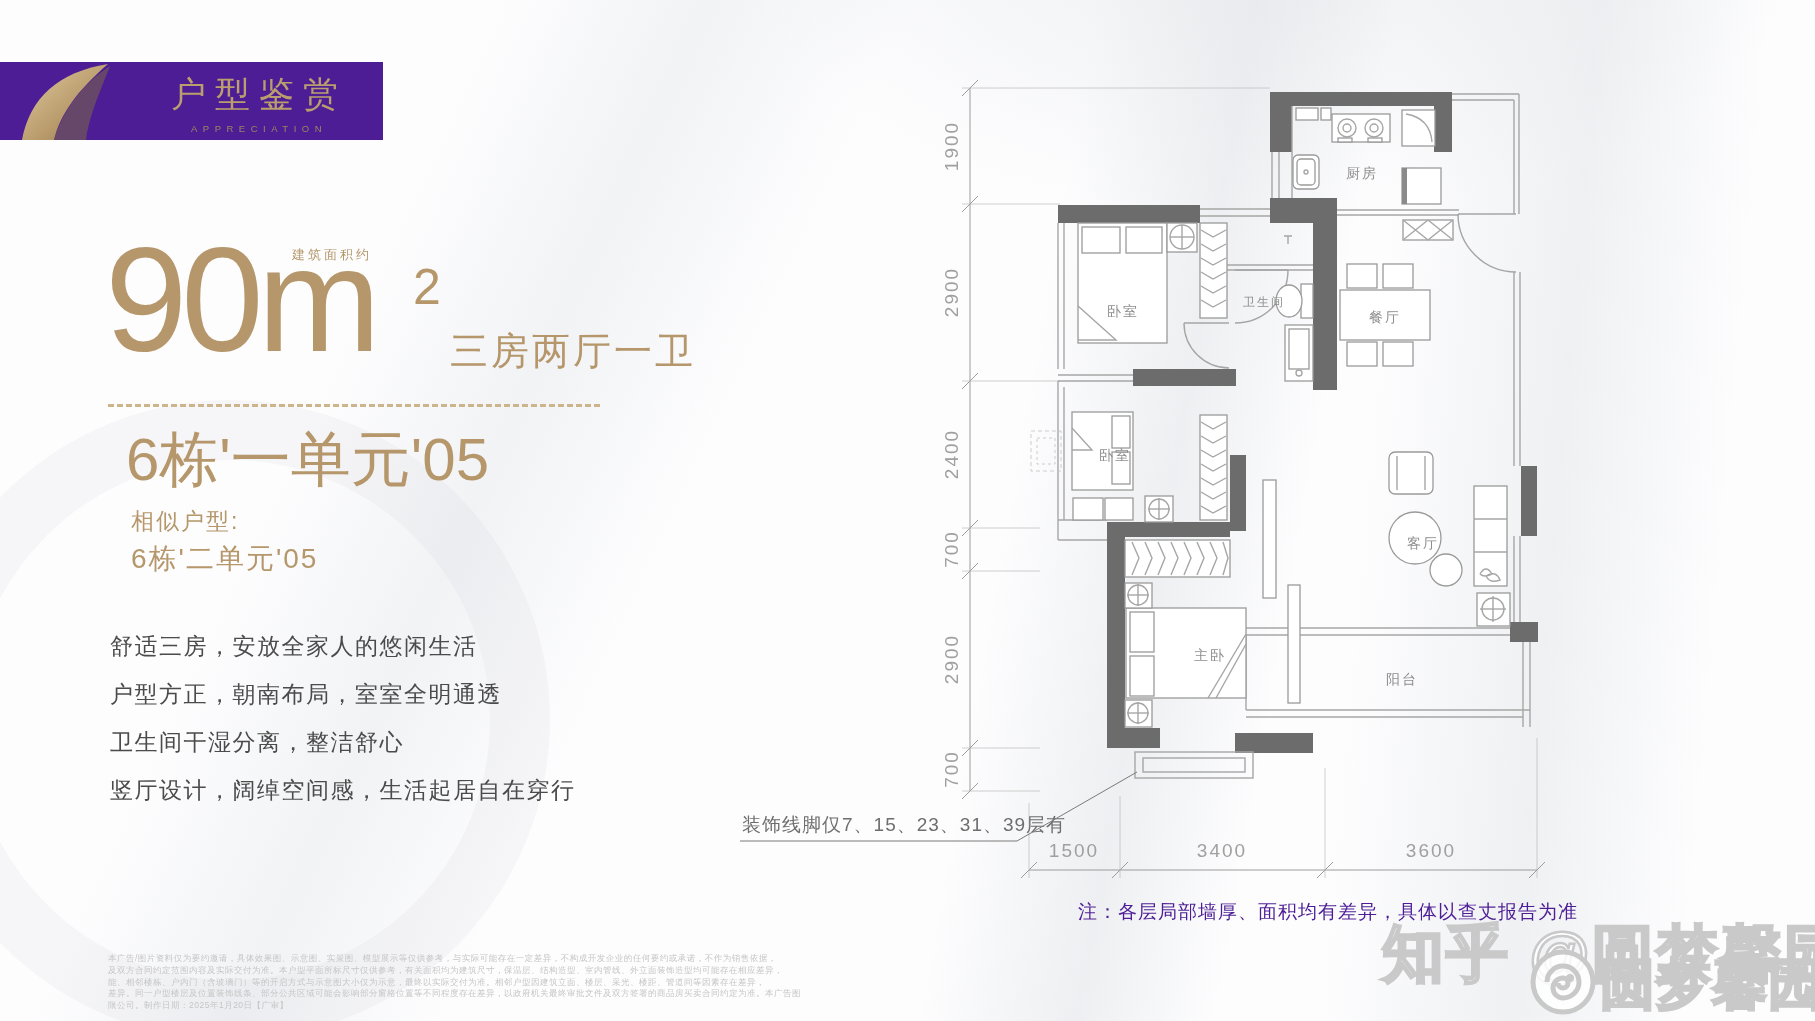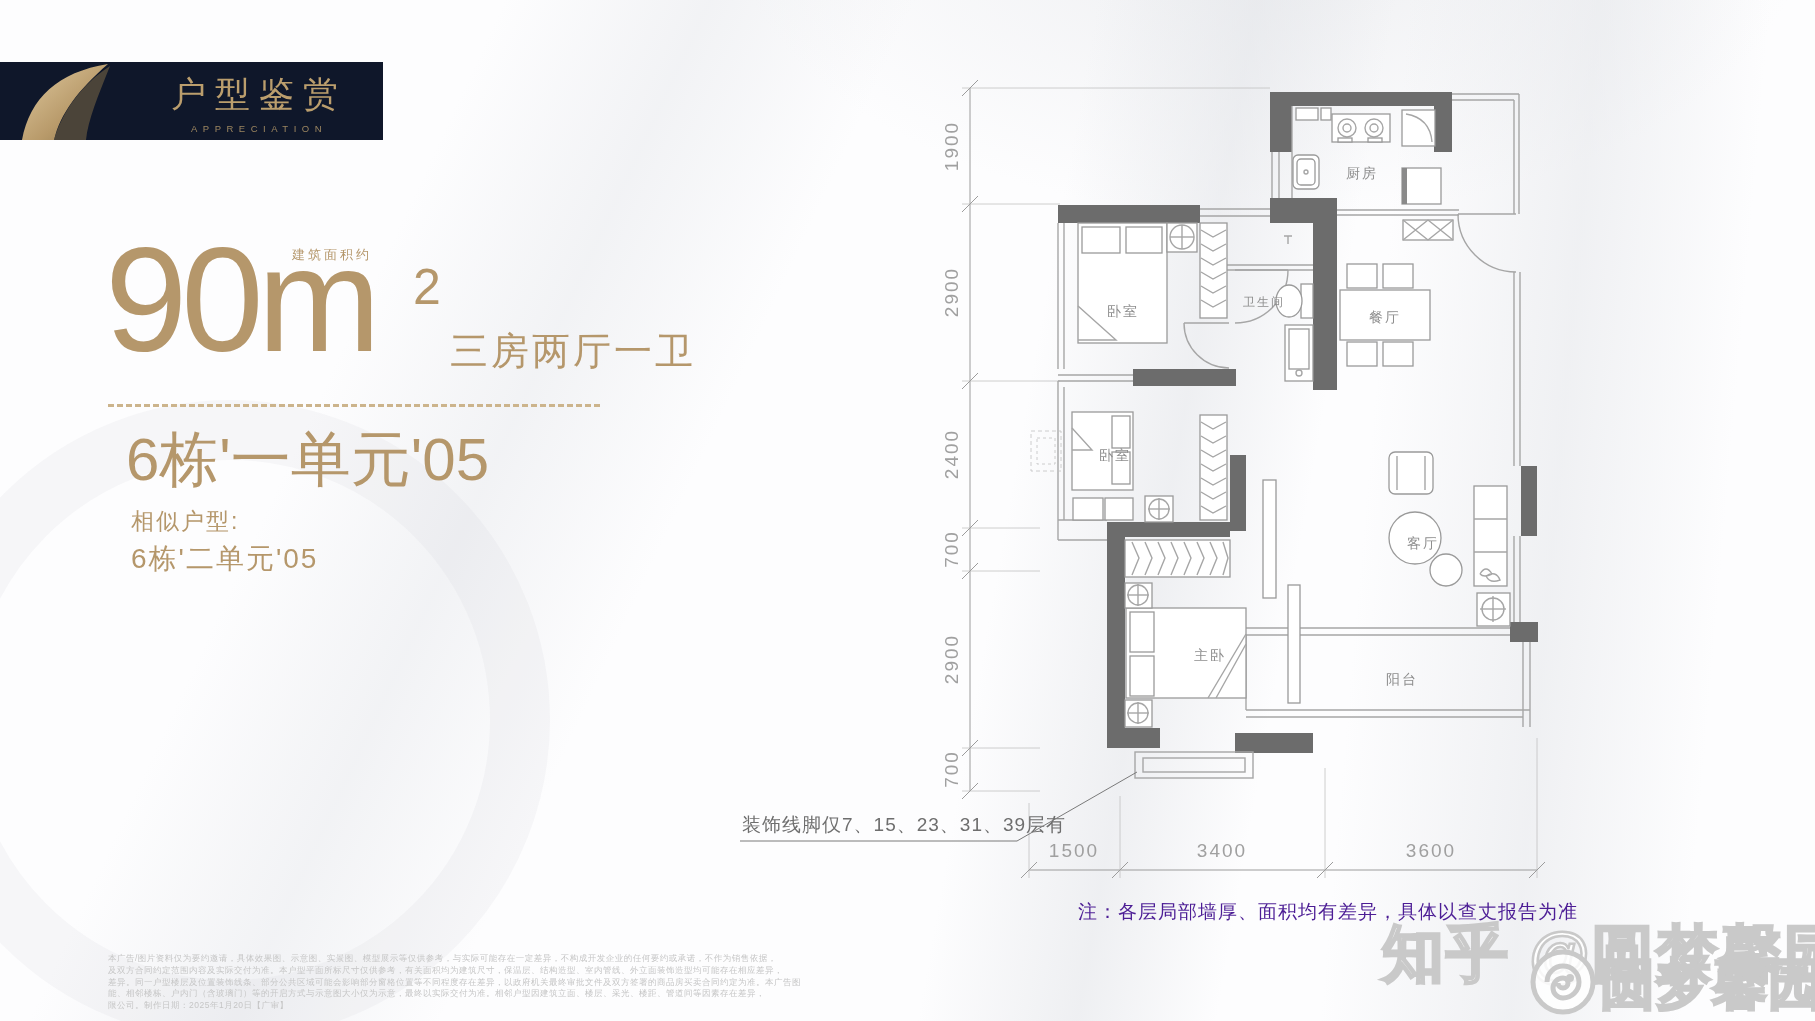--- a/index.html
+++ b/index.html
@@ -8,21 +8,21 @@
   
   .silk{position:absolute;inset:0;pointer-events:none;background-image:
     linear-gradient(100deg, transparent 55%, rgba(226,228,232,.55) 63%, transparent 70%),
     linear-gradient(115deg, transparent 22%, rgba(228,230,234,.45) 31%, transparent 40%),
     linear-gradient(95deg,  transparent 74%, rgba(226,228,232,.5) 84%, transparent 93%),
     radial-gradient(ellipse 900px 500px at 70% -8%, rgba(224,226,230,.55), transparent 60%);}
   .ring{position:absolute;left:-90px;top:400px;width:520px;height:520px;border-radius:50%;
         border:60px solid rgba(206,208,212,.14);pointer-events:none;}
 
   
-  .banner{position:absolute;left:0;top:62px;width:383px;height:78px;background:#0f172a;}
+  .banner{position:absolute;left:0;top:62px;width:383px;height:78px;background:#4c1d95;}
   .banner svg{position:absolute;left:0;top:0;}
   .banner-text{position:absolute;right:36px;top:9px;text-align:center;}
   .banner-title{font-size:35px;letter-spacing:9px;color:#bb9e6d;white-space:nowrap;}
   .banner-sub{margin-top:5px;font-size:9.5px;letter-spacing:5.5px;color:#9c8660;}
   .area{position:absolute;left:105px;top:226px;height:150px;}
   .area-num{font-size:148px;line-height:1;letter-spacing:-6px;color:#b5976b;}
   .area-note{position:absolute;left:187px;top:20px;font-size:13px;letter-spacing:3px;color:#b5976b;}
   .area-sup{position:absolute;left:308px;top:32px;font-size:50px;color:#b5976b;}
   .area-suffix{position:absolute;left:345px;top:100px;font-size:38px;letter-spacing:3px;color:#b5976b;white-space:nowrap;}
   .divider{position:absolute;left:108px;top:404px;width:492px;border-top:3px dashed #ccb48c;}
@@ -85,20 +85,26 @@
     <span class="area-num">90m</span>
     <span class="area-note">建筑面积约</span>
     <span class="area-sup">2</span>
     <span class="area-suffix">三房两厅一卫</span>
   </div>
   <div class="divider"></div>
   <div class="unit">6栋'一单元'05</div>
   <div class="similar-label">相似户型:</div>
   <div class="similar-value">6栋'二单元'05</div>
 
+  <div class="features">
+    <div>舒适三房，安放全家人的悠闲生活</div>
+    <div>户型方正，朝南布局，室室全明通透</div>
+    <div>卫生间干湿分离，整洁舒心</div>
+    <div>竖厅设计，阔绰空间感，生活起居自在穿行</div>
+  </div>
 
   <svg class="plan" width="830" height="810" viewBox="0 0 830 810">
 
     <g>
       <line class="dim" x1="230" y1="10" x2="230" y2="713"></line>
       <line class="lnt" x1="222" y1="10" x2="530" y2="10"></line>
       <line class="lnt" x1="222" y1="126" x2="320" y2="126"></line>
       <line class="lnt" x1="222" y1="303" x2="320" y2="303"></line>
       <line class="lnt" x1="222" y1="450" x2="300" y2="450"></line>
       <line class="lnt" x1="222" y1="493" x2="300" y2="493"></line>
@@ -322,22 +328,22 @@
       <line x1="0" y1="763" x2="277" y2="763" stroke="#7a7a7a" stroke-width="1"></line>
       <line x1="277" y1="763" x2="397" y2="694" stroke="#7a7a7a" stroke-width="1"></line>
     </g>
   </svg>
 
   <div class="note-bottom">注：各层局部墙厚、面积均有差异，具体以查丈报告为准</div>
 
   <div class="disclaimer">
     <div>本广告/图片资料仅为要约邀请，具体效果图、示意图、实景图、模型展示等仅供参考，与实际可能存在一定差异，不构成开发企业的任何要约或承诺，不作为销售依据，</div>
     <div>及双方合同约定范围内容及实际交付为准。本户型平面所标尺寸仅供参考，有关面积均为建筑尺寸，保温层、结构造型、室内管线、外立面装饰造型均可能存在相应差异，</div>
+    <div>能、相邻楼栋、户内门（含玻璃门）等的开启方式与示意图大小仅为示意，最终以实际交付为准。相邻户型因建筑立面、楼层、采光、楼距、管道间等因素存在差异，</div>
     <div>差异。同一户型楼层及位置装饰线条、部分公共区域可能会影响部分窗格位置等不同程度存在差异，以政府机关最终审批文件及双方签署的商品房买卖合同约定为准。本广告图</div>
-    <div>能、相邻楼栋、户内门（含玻璃门）等的开启方式与示意图大小仅为示意，最终以实际交付为准。相邻户型因建筑立面、楼层、采光、楼距、管道间等因素存在差异，</div>
     <div>限公司。制作日期：2025年1月20日【广审】</div>
   </div>
 
   <div class="wm wm-main">知乎 @圆梦馨园</div>
   <svg class="wm-logo" width="82" height="78" viewBox="0 0 82 78">
     <circle cx="41" cy="40" r="30" fill="#fff" opacity="0.85"></circle>
     <circle cx="41" cy="40" r="30" fill="none" stroke="#c9c9c9" stroke-width="5"></circle>
     <path d="M41,40 m-16,0 a16,16 0 1 1 16,16 a10,10 0 1 1 0,-20 a5,5 0 1 1 -5,5" fill="none" stroke="#c9c9c9" stroke-width="5"></path>
     <circle cx="48" cy="36" r="4" fill="#c9c9c9"></circle>
   </svg>

